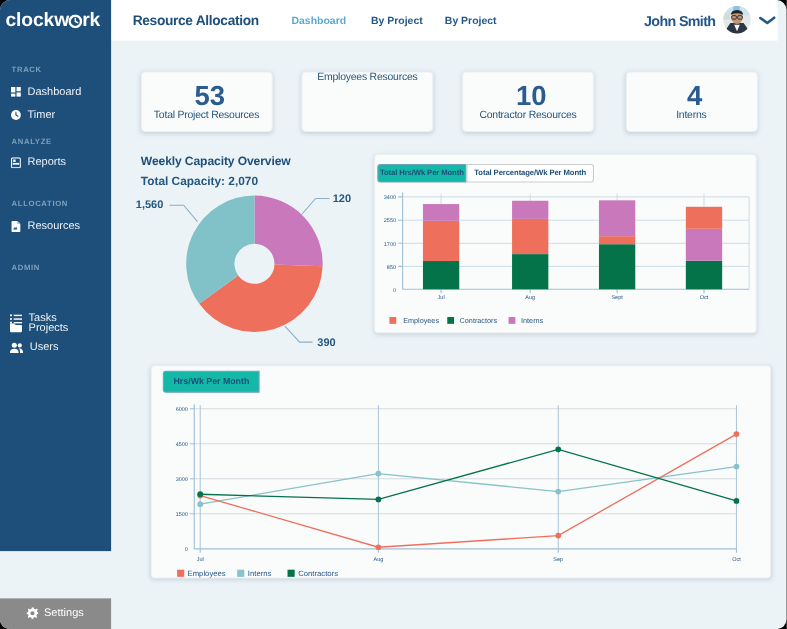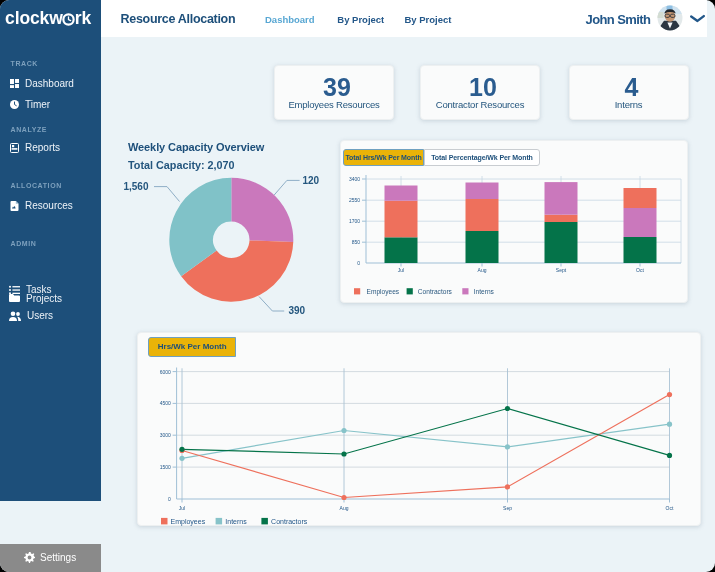--- a/index.html
+++ b/index.html
@@ -16,21 +16,21 @@
   
   #header{left:101px;top:0;width:606px;height:37px;background:#ffffff;}
   .nav{font-size:9.5px;font-weight:bold;top:15px;color:#235789;line-height:10px;}
   
   .card{background:#fafbfb;border:1px solid #edf0f1;border-radius:4px;box-shadow:0 1px 4px rgba(120,140,155,0.3);box-sizing:border-box;}
   .stat{top:64.5px;height:55px;text-align:center;}
   .stat .num{color:#2a5c8f;font-size:25px;line-height:25px;font-weight:bold;margin-top:9.3px;padding-left:6px;}
   .stat .lbl{color:#24567e;font-size:9.5px;line-height:11px;margin-top:-1px;letter-spacing:-0.2px;}
   
   .tab{position:absolute;box-sizing:border-box;font-weight:bold;color:#1d4f7a;display:flex;align-items:center;justify-content:center;background:#fff;border:1px solid #c9cdd1;white-space:nowrap;}
-  .tab.on{background:#eab308;border:1px solid #6fa0c0;}
+  .tab.on{background:#14b8a6;border:1px solid #6fa0c0;}
 </style>
 </head>
 <body>
 <div id="page">
 
   <div id="header" class="abs">
     <div class="abs" style="left:19.6px;top:13.3px;color:#1d4f7a;font-size:12.5px;line-height:12.5px;font-weight:bold;letter-spacing:-0.3px;">Resource Allocation</div>
     <div class="abs nav" style="left:164px;color:#58a7d3;">Dashboard</div>
     <div class="abs nav" style="left:236.3px;">By Project</div>
     <div class="abs nav" style="left:303.4px;">By Project</div>
@@ -119,22 +119,25 @@
           <path d="M8.2 5.7 Q12 5.9 12 10 L9.3 10 Q9.3 7 8.2 5.7 Z" fill="#fff"></path>
         </svg>
       Users</div>
     <div id="settings" class="abs">
       <svg width="11" height="11" viewBox="0 0 20 20" style="margin-right:5px;">
           <path fill="#fff" d="M10 0 L12 0 L12.6 2.6 L14.9 3.6 L17.2 2.2 L18.8 3.8 L17.4 6.1 L18.4 8.4 L20 9 L20 11 L17.4 11.6 L16.4 13.9 L17.8 16.2 L16.2 17.8 L13.9 16.4 L11.6 17.4 L11 20 L9 20 L8.4 17.4 L6.1 16.4 L3.8 17.8 L2.2 16.2 L3.6 13.9 L2.6 11.6 L0 11 L0 9 L2.6 8.4 L3.6 6.1 L2.2 3.8 L3.8 2.2 L6.1 3.6 L8.4 2.6 L9 0 Z M10 6.5 A3.5 3.5 0 1 0 10 13.5 A3.5 3.5 0 1 0 10 6.5 Z"></path>
         </svg>
       Settings</div>
   </div>
 
+  <div class="abs card stat" style="left:127.5px;width:120.5px;">
+      <div class="num">53</div>
+      <div class="lbl">Total Project Resources</div>
+    </div>
   <div class="abs card stat" style="left:274px;width:120px;">
-      <div class="num">39</div>
       <div class="lbl">Employees Resources</div>
     </div>
   <div class="abs card stat" style="left:420px;width:120px;">
       <div class="num">10</div>
       <div class="lbl">Contractor Resources</div>
     </div>
   <div class="abs card stat" style="left:568.5px;width:120px;">
       <div class="num">4</div>
       <div class="lbl">Interns</div>
     </div>

